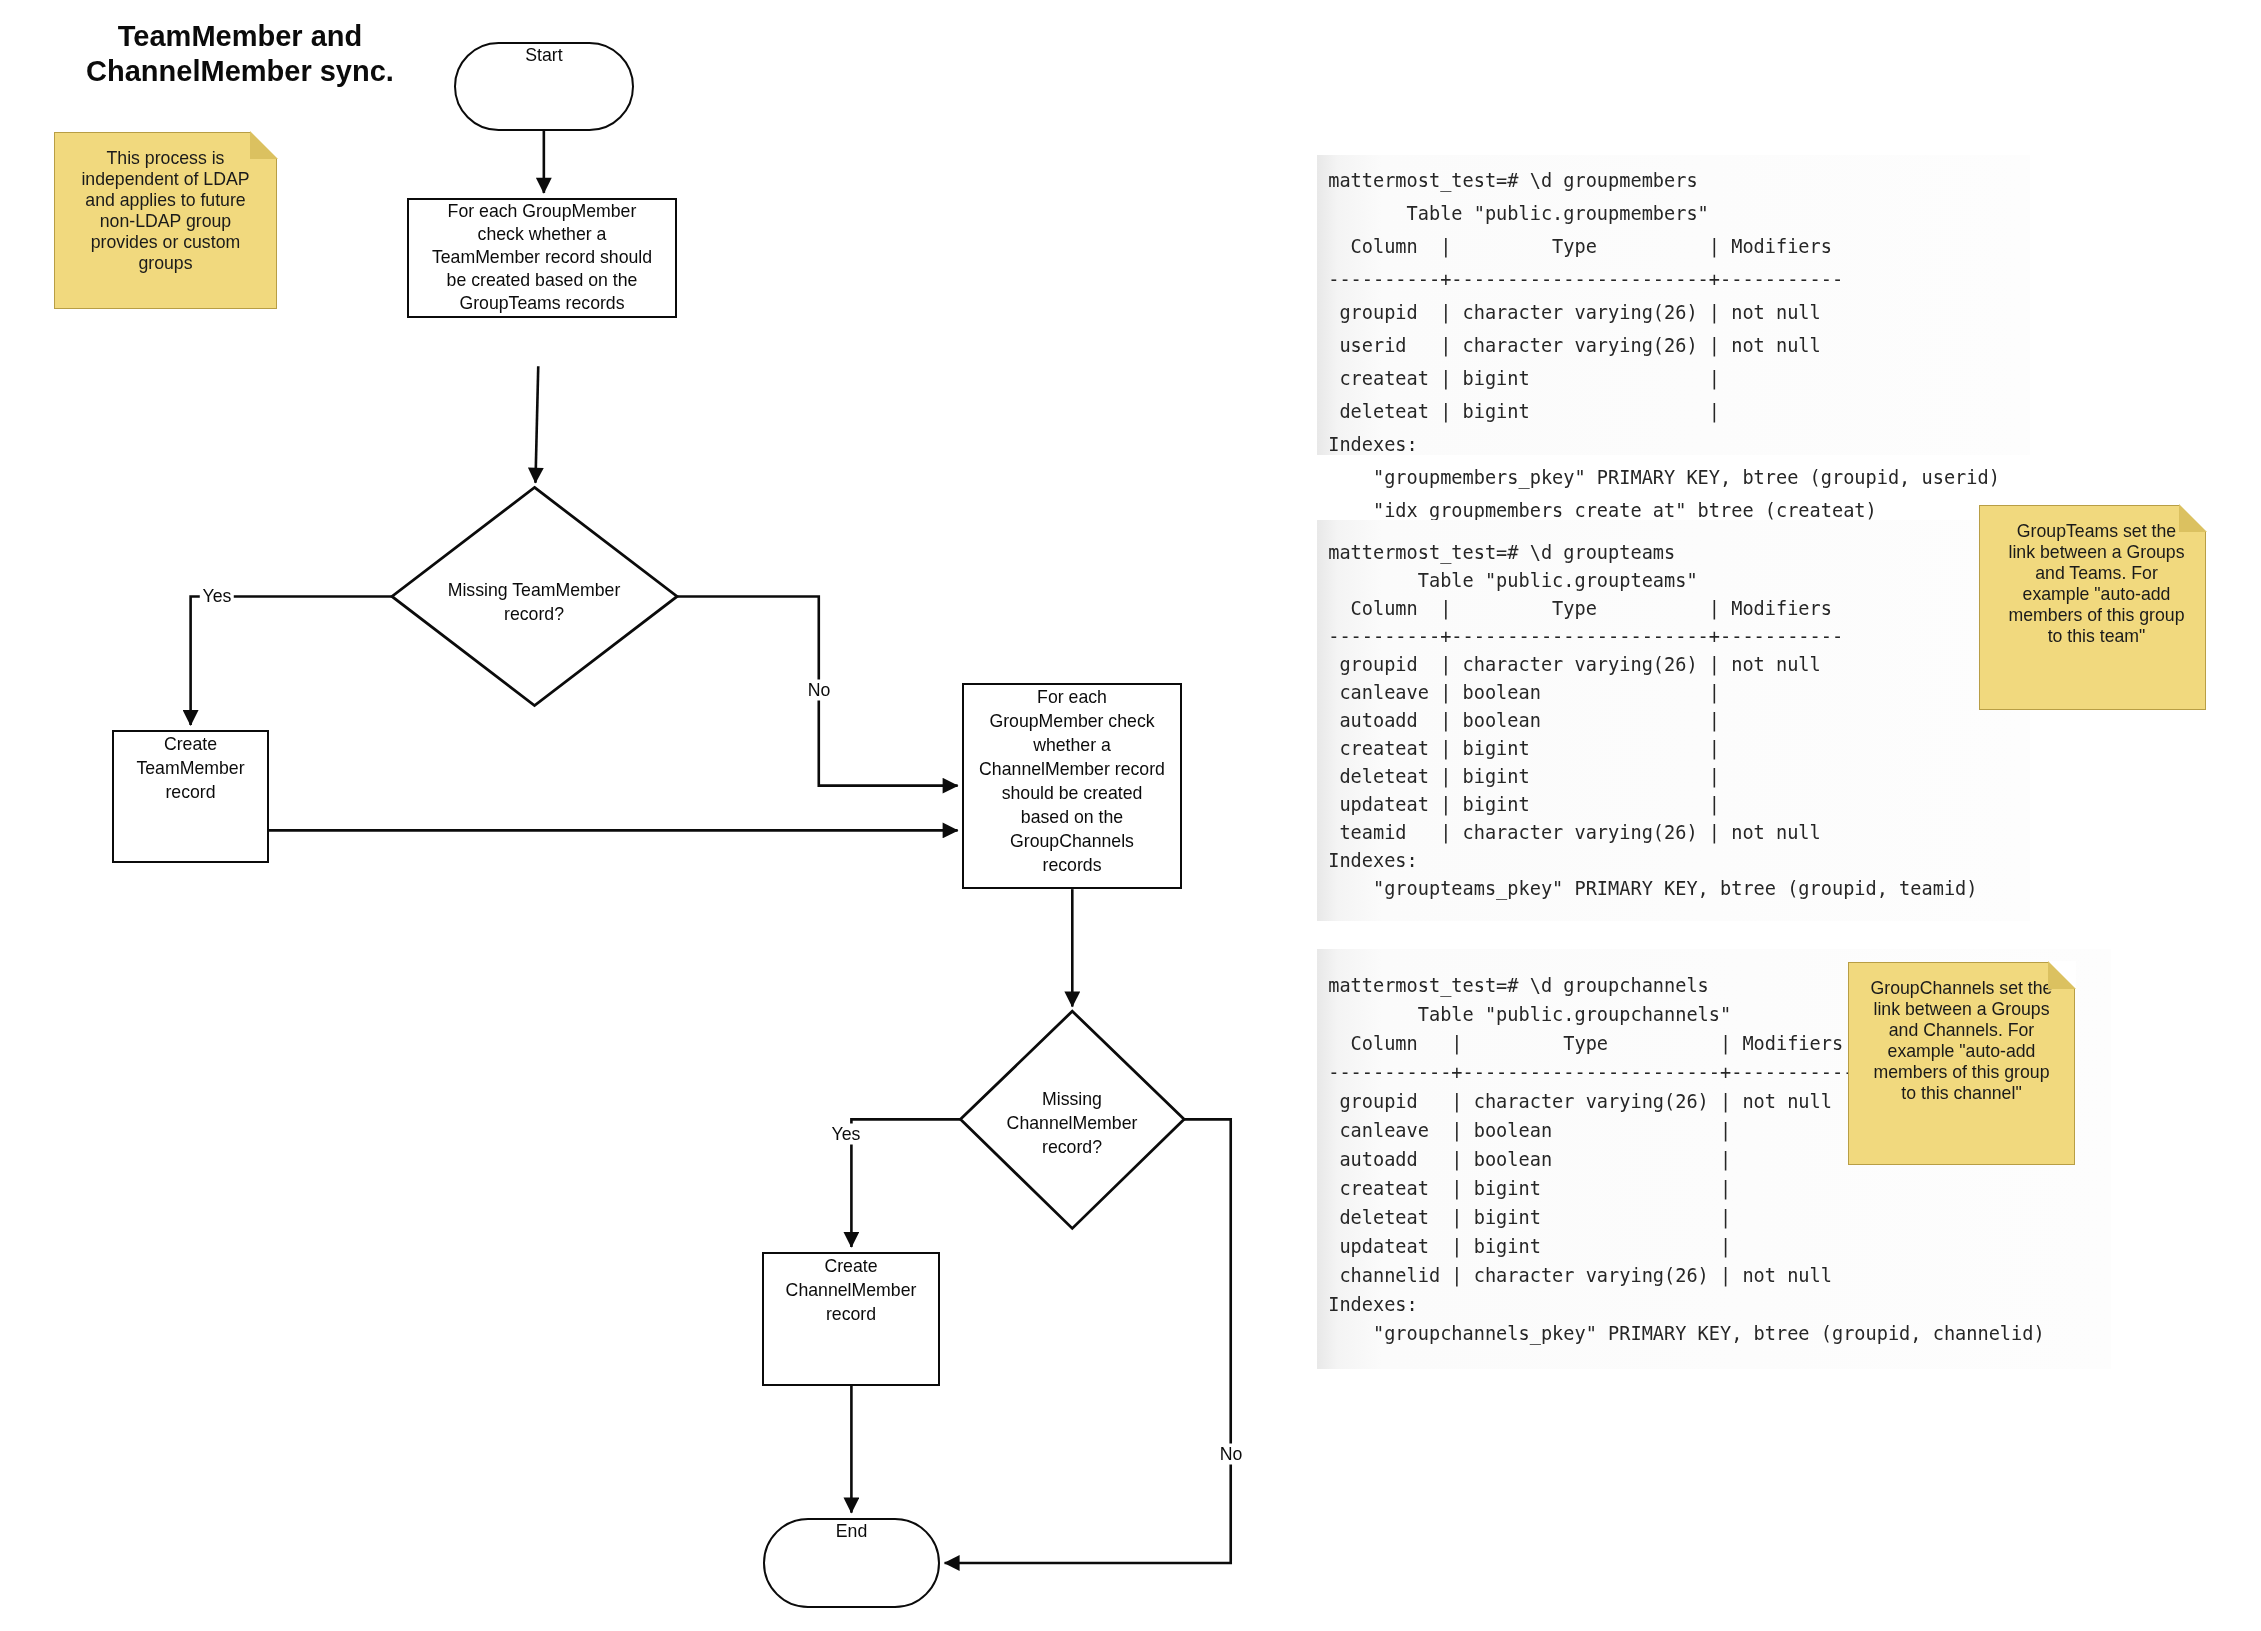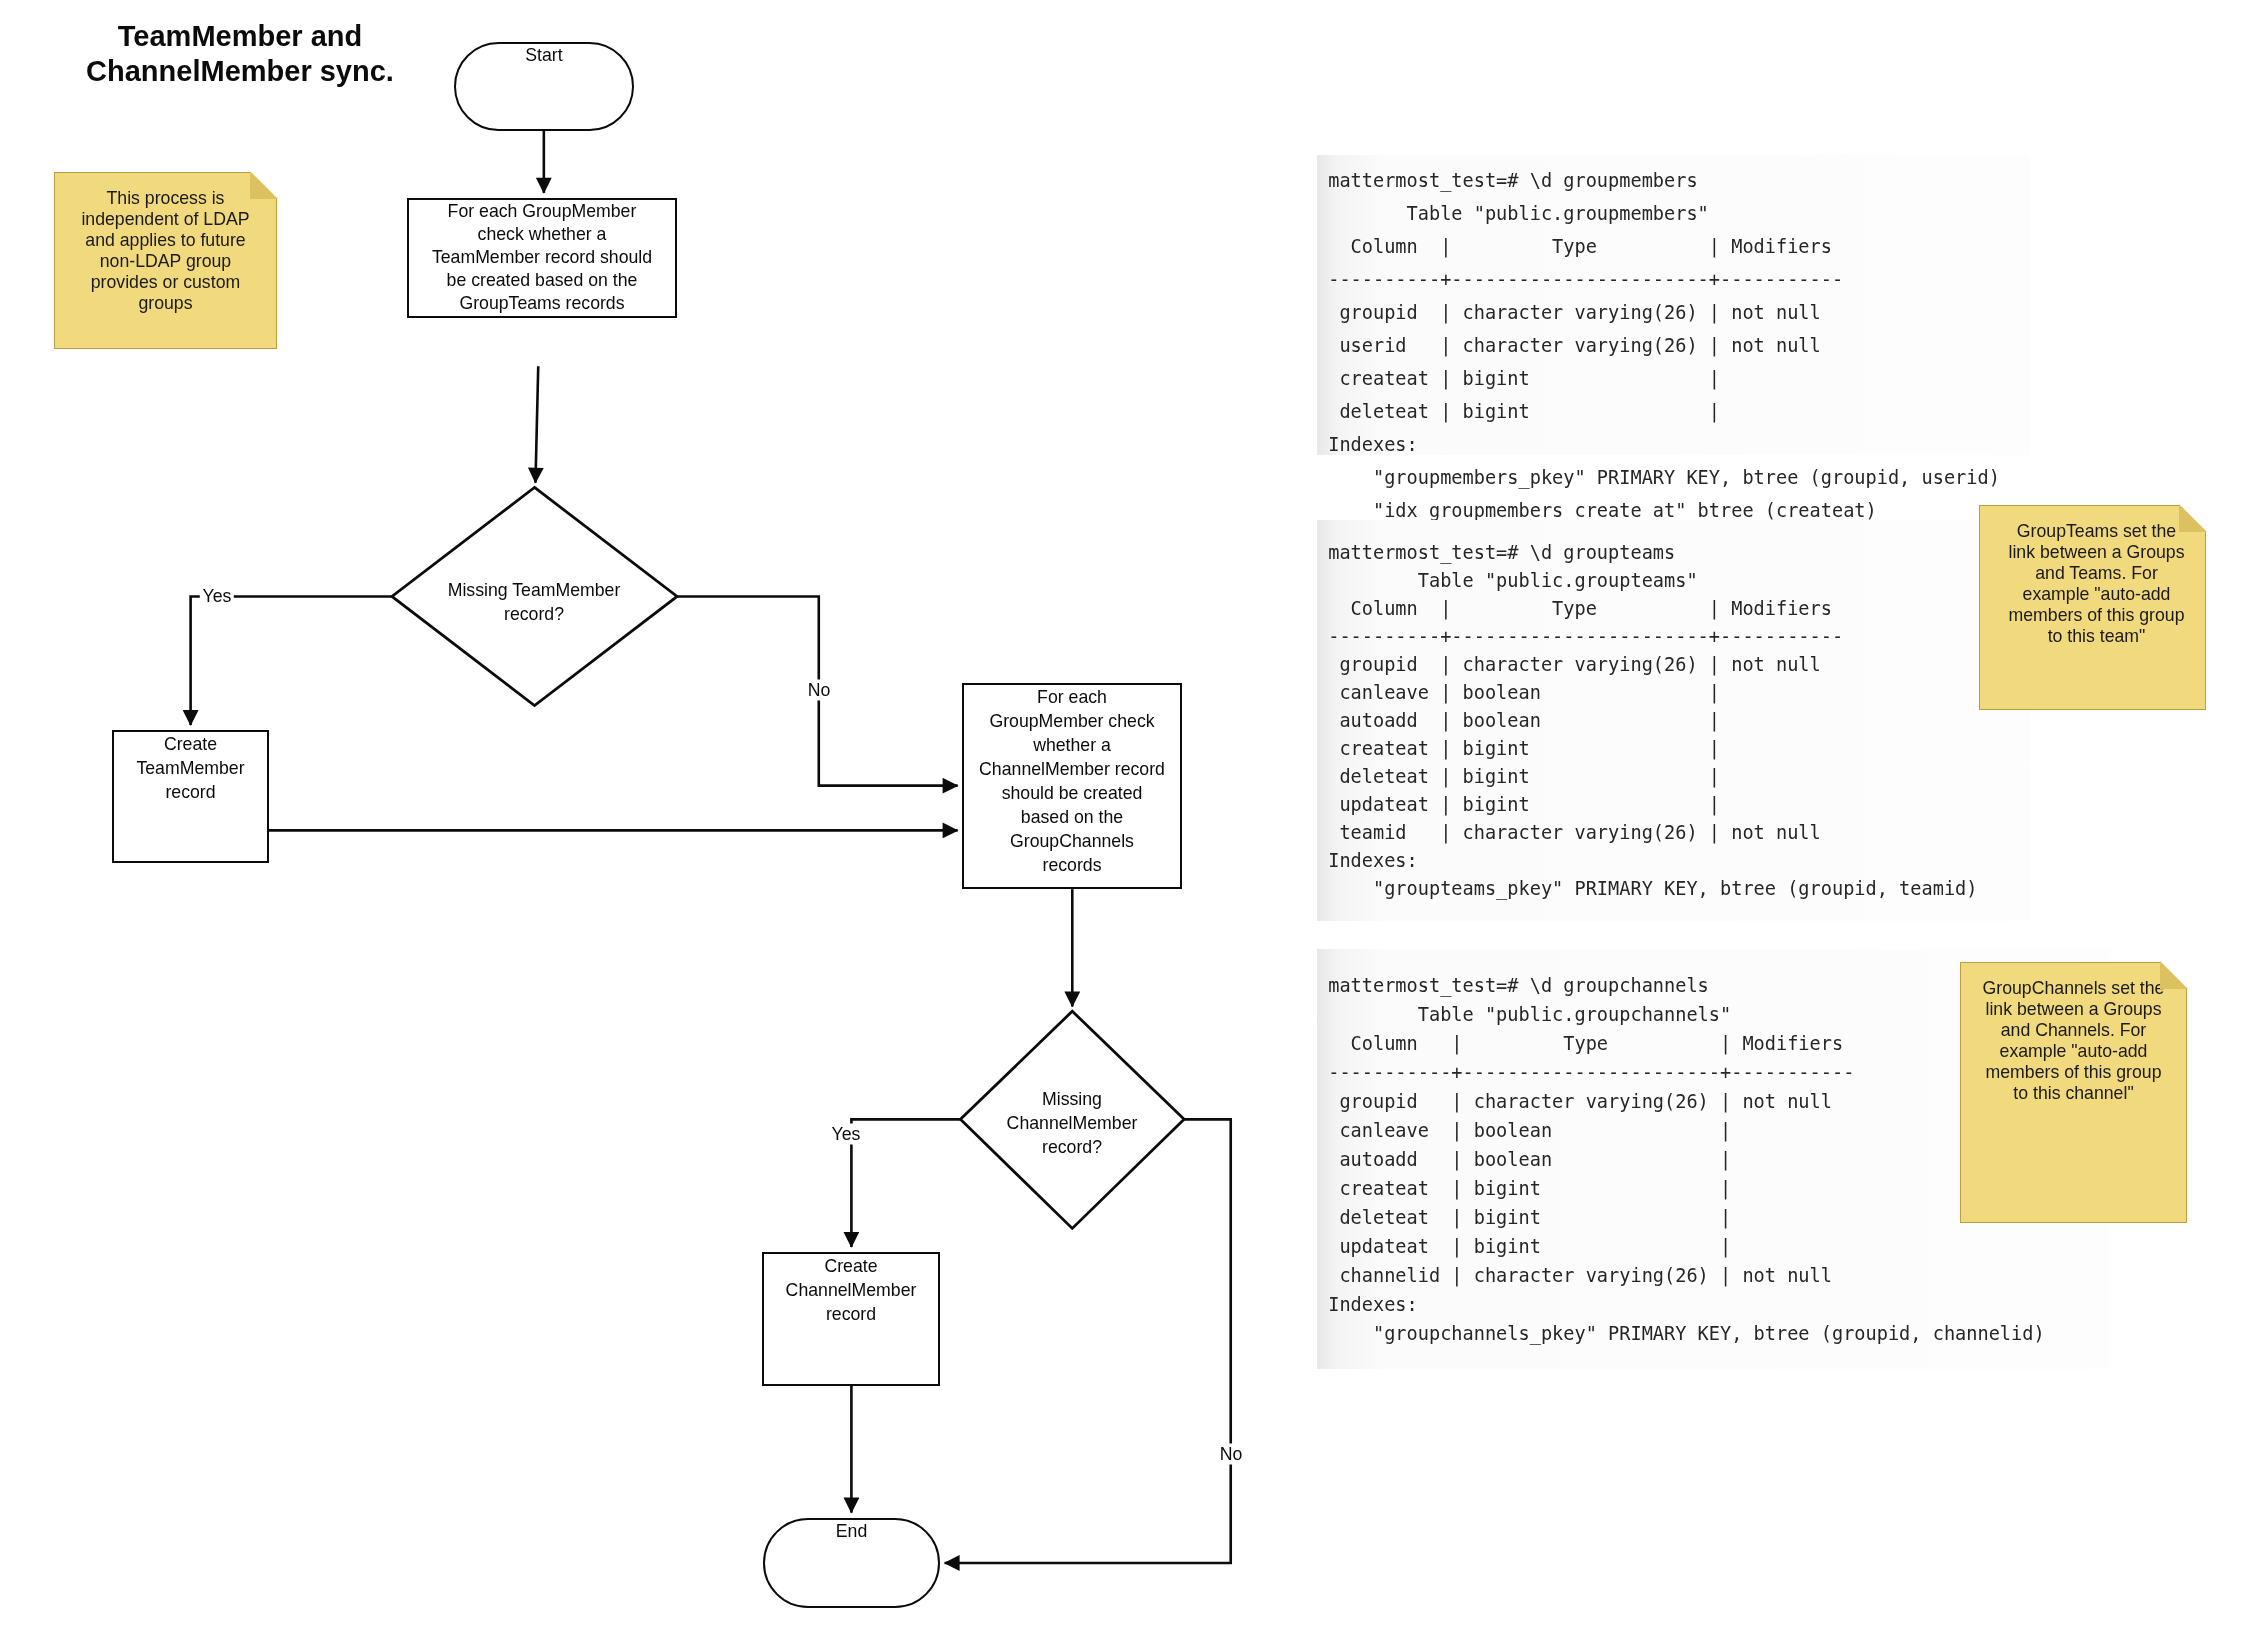--- a/index.html
+++ b/index.html
@@ -44,23 +44,23 @@
   }
   .code{
     position:absolute;box-sizing:border-box;margin:0;
     background:linear-gradient(90deg,var(--code-bg-left,#e8e8e8) 0px,#f4f4f4 20.5px,var(--code-bg,#fbfbfb) 65px,#fdfdfd 100%);
     font-family:"DejaVu Sans Mono",monospace;font-size:18.6px;color:var(--code-text,#262626);
     white-space:pre;
   }
   #code-groupmembers{left:1317px;top:155px;width:713px;height:300px;padding:9.3px 0 0 11.2px;line-height:33px;}
   #code-groupteams{left:1317px;top:520px;width:713px;height:401px;padding:18.6px 0 0 11.2px;line-height:28px;}
   #code-groupchannels{left:1317px;top:949px;width:794px;height:420px;padding:22.4px 0 0 11.2px;line-height:29px;}
-  #note-ldap{left:54px;top:132px;width:223px;height:177px;margin-top:40px;}
+  #note-ldap{left:54px;top:132px;width:223px;height:177px;}
   #note-groupteams{left:1979px;top:505px;width:227px;height:205px;padding-left:8px;}
-  #note-groupchannels{left:1960px;top:962px;width:227px;height:261px;}
+  #note-groupchannels{left:1848px;top:962px;width:227px;height:203px;}
   #shape-start{left:454px;top:42px;width:180px;height:89px;}
   #shape-process-team{left:407px;top:198px;width:270px;height:120px;}
   #shape-create-team{left:112px;top:730px;width:157px;height:133px;line-height:24px;}
   #shape-process-channel{left:962px;top:683px;width:220px;height:206px;line-height:24px;}
   #shape-create-channel{left:762px;top:1252px;width:178px;height:134px;line-height:24px;}
   #shape-end{left:763px;top:1518px;width:177px;height:90px;}
   #text-decision-team{left:422px;top:555px;width:224px;height:93px;}
   #text-decision-channel{left:979px;top:1074px;width:186px;height:98px;}
   #label-yes-team{left:217px;top:596px;}
   #label-no-team{left:819px;top:690px;}

